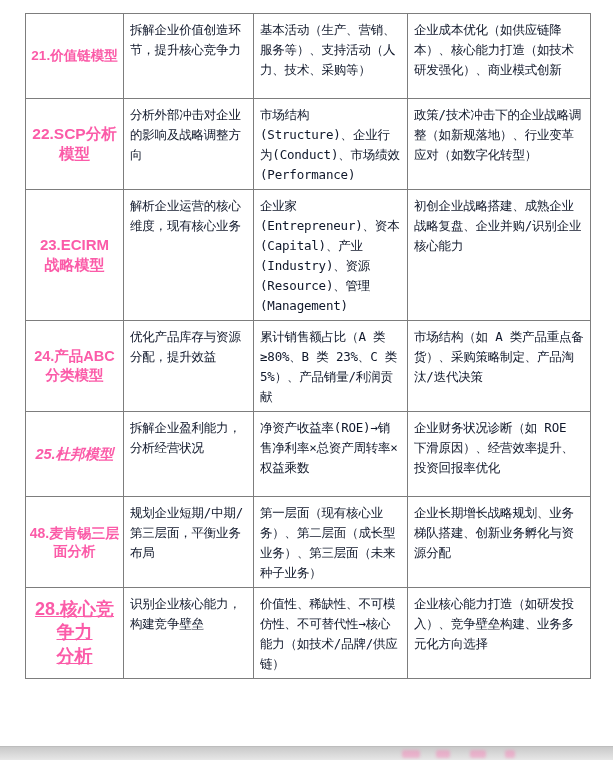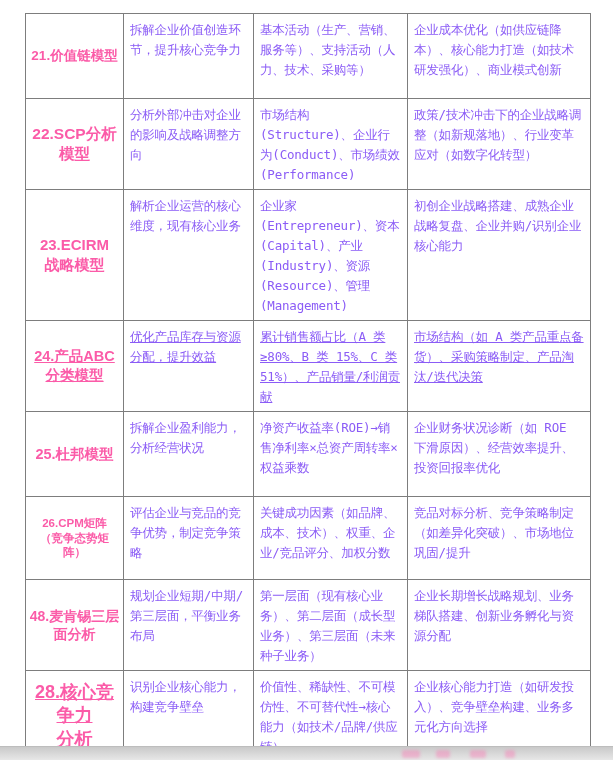--- a/index.html
+++ b/index.html
@@ -20,38 +20,38 @@
     text-align:center;vertical-align:middle;
     color:#fb5ba8;font-weight:bold;
     white-space:pre-line;line-height:1.3;
     padding:2px 3px;
     font-family:"Liberation Sans",sans-serif;
   }
   td.body-cell{
     vertical-align:top;text-align:left;
     font-family:"DejaVu Sans Mono","DejaVu Sans",sans-serif;
     font-size:12.5px;line-height:20px;letter-spacing:-0.2px;
-    color:#8b5cf6;
+    color:#0f172a;
     padding:6px 5px 4px 6px;
   }
   
   tr.r21 td{height:85px;}
   tr.r22 td{height:87px;}
   tr.r23 td{height:110px;}
-  tr.r24 td{height:80px;text-decoration:underline;}
+  tr.r24 td{height:80px;}
   tr.r25 td{height:85px;}
   tr.r26 td{height:83px;}
   tr.r27 td{height:82px;}
   tr.r28 td{height:85px;}
   
   tr.r21 td.model{font-size:13.5px;text-align:center;}
   tr.r22 td.model{font-size:15.5px;}
   tr.r23 td.model{font-size:15px;line-height:1.35;}
   tr.r24 td.model{font-size:14.5px;}
-  tr.r25 td.model{font-size:14.5px;}
+  tr.r25 td.model{font-size:14.5px;font-style:italic;}
   tr.r26 td.model{font-size:11.5px;}
   tr.r27 td.model{font-size:14px;}
   tr.r28 td.model{font-size:18px;text-decoration:underline;}
   .bottom-bar{
     position:absolute;left:0;bottom:0;width:613px;height:13px;
     background:linear-gradient(#c9c9c9,#e7e7e7);
     border-top:1px solid #bdbdbd;
   }
   .wm{
     position:absolute;height:8px;bottom:2px;border-radius:2px;
@@ -91,35 +91,28 @@
         <td class="model">23.ECIRM
 战略模型</td>
         <td class="body-cell">解析企业运营的核心维度，现有核心业务</td>
         <td class="body-cell">企业家(Entrepreneur)、资本(Capital)、产业(Industry)、资源(Resource)、管理(Management)</td>
         <td class="body-cell">初创企业战略搭建、成熟企业战略复盘、企业并购/识别企业核心能力</td>
       </tr>
       <tr class="r24">
         <td class="model">24.产品ABC
 分类模型</td>
         <td class="body-cell">优化产品库存与资源分配，提升效益</td>
-        <td class="body-cell">累计销售额占比（A 类≥80%、B 类 15%、C 类 51%）、产品销量/利润贡献</td>
+        <td class="body-cell">累计销售额占比（A 类≥80%、B 类 23%、C 类 5%）、产品销量/利润贡献</td>
         <td class="body-cell">市场结构（如 A 类产品重点备货）、采购策略制定、产品淘汰/迭代决策</td>
       </tr>
       <tr class="r25">
         <td class="model">25.杜邦模型</td>
         <td class="body-cell">拆解企业盈利能力，分析经营状况</td>
         <td class="body-cell">净资产收益率(ROE)→销售净利率×总资产周转率×权益乘数</td>
         <td class="body-cell">企业财务状况诊断（如 ROE 下滑原因）、经营效率提升、投资回报率优化</td>
-      </tr>
-      <tr class="r26">
-        <td class="model">26.CPM矩阵
-（竞争态势矩阵）</td>
-        <td class="body-cell">评估企业与竞品的竞争优势，制定竞争策略</td>
-        <td class="body-cell">关键成功因素（如品牌、成本、技术）、权重、企业/竞品评分、加权分数</td>
-        <td class="body-cell">竞品对标分析、竞争策略制定（如差异化突破）、市场地位巩固/提升</td>
       </tr>
       <tr class="r27">
         <td class="model">48.麦肯锡三层
 面分析</td>
         <td class="body-cell">规划企业短期/中期/第三层面，平衡业务布局</td>
         <td class="body-cell">第一层面（现有核心业务）、第二层面（成长型业务）、第三层面（未来种子业务）</td>
         <td class="body-cell">企业长期增长战略规划、业务梯队搭建、创新业务孵化与资源分配</td>
       </tr>
       <tr class="r28">
         <td class="model">28.核心竞争力

